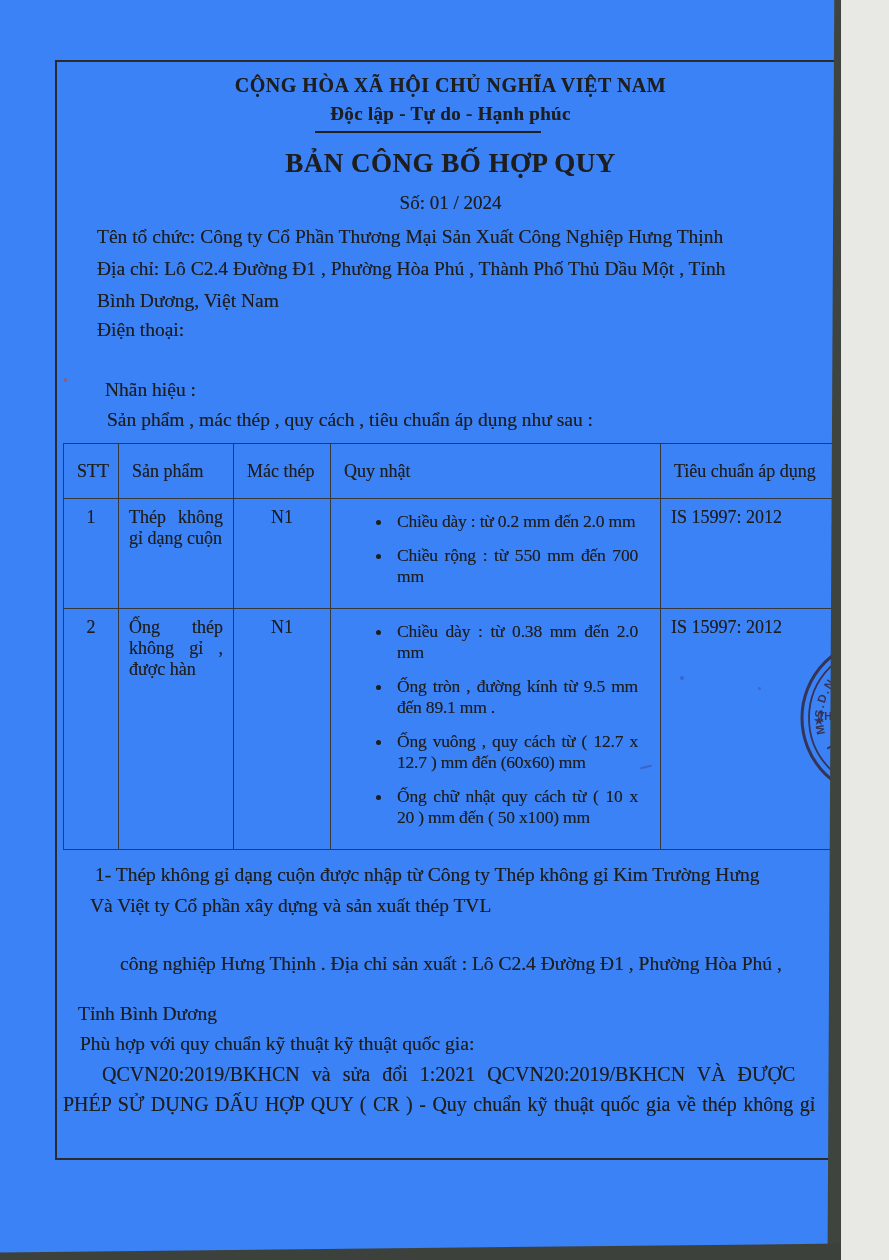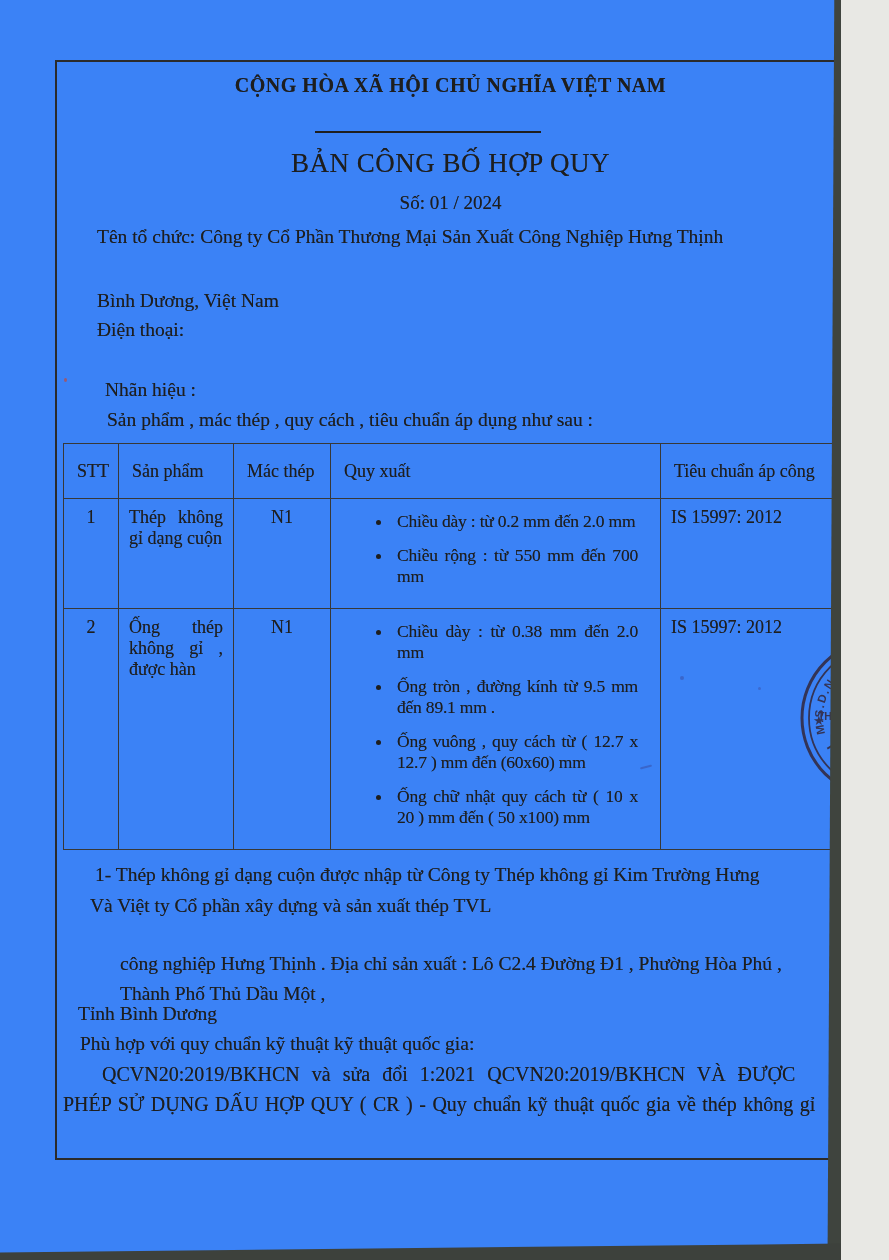--- a/index.html
+++ b/index.html
@@ -18,21 +18,21 @@
     left:55px;top:60px;
     width:787px;height:1096px;
     border:2px solid #2b2b2b;
   }
   .abs{position:absolute;}
   .ctr{left:0;width:100%;text-align:center;}
   .t{white-space:nowrap;text-shadow:0 0 .5px rgba(30,30,30,.6);}
   .nat-title{top:12px;font-size:20px;font-weight:bold;letter-spacing:.5px;}
   .motto{top:41px;font-size:19px;font-weight:bold;letter-spacing:.3px;}
   .motto-underline{top:69px;left:258px;width:226px;height:0;border-top:2px solid #1f1f1f;}
-  .doc-title{top:86px;font-size:27px;font-weight:normal;letter-spacing:.5px;}
+  .doc-title{top:86px;font-size:27px;font-weight:bold;letter-spacing:.5px;}
   .doc-number{top:130px;font-size:19px;}
   .body-line{font-size:19.5px;}
   .org{top:164px;left:40px;}
   .addr1{top:196px;left:40px;}
   .addr2{top:228px;left:40px;}
   .phone{top:257px;left:40px;}
   .product{top:287px;left:48px;}
   .brand{top:317px;left:48px;}
   .intro{top:347px;left:50px;}
   .bold{font-weight:bold;}
@@ -99,45 +99,47 @@
   .speck-blue3{left:640px;top:766px;width:12px;height:2px;border-radius:2px;background:#3a5fc0;opacity:.8;transform:rotate(-14deg);}
   .speck-red1{left:64px;top:378px;width:3px;height:4px;background:#c0493b;opacity:.7;}
 </style>
 </head>
 <body>
 
 <div class="page">
   <div class="frame">
 
     <div class="abs ctr t nat-title">CỘNG HÒA XÃ HỘI CHỦ NGHĨA VIỆT NAM</div>
+    <div class="abs ctr t motto">Độc lập - Tự do - Hạnh phúc</div>
     <div class="abs motto-underline"></div>
     <div class="abs ctr t doc-title">BẢN CÔNG BỐ HỢP QUY</div>
     <div class="abs ctr t doc-number">Số: 01 / 2024</div>
 
     <div class="abs t body-line org">Tên tổ chức: Công ty Cổ Phần Thương Mại Sản Xuất Công Nghiệp Hưng Thịnh</div>
+    <div class="abs t body-line addr1">Địa chỉ: Lô C2.4 Đường Đ1 , Phường Hòa Phú , Thành Phố Thủ Dầu Một , Tỉnh</div>
     <div class="abs t body-line addr2">Bình Dương, Việt Nam</div>
     <div class="abs t body-line phone">Điện thoại:</div>
     <div class="abs t body-line brand">Nhãn hiệu :</div>
     <div class="abs t body-line intro">Sản phẩm , mác thép , quy cách , tiêu chuẩn áp dụng như sau :</div>
 
     <table class="spec">
       <colgroup>
         <col style="width:55px">
           <col style="width:115px">
           <col style="width:97px">
           <col style="width:330px">
           <col style="width:178px">
       </colgroup>
       <tbody>
           <tr>
         <th class="c-stt">STT</th>
         <th>Sản phẩm</th>
         <th>Mác thép</th>
-        <th>Quy xuất</th>
-        <th>Tiêu chuẩn áp công</th>
+        <th>Quy nhật</th>
+        <th>Tiêu chuẩn áp dụng</th>
       </tr>
       <tr class="r1">
         <td class="c-stt">1</td>
         <td class="c-sp">Thép không gỉ dạng cuộn</td>
         <td class="c-mt">N1</td>
         <td>
           <ul class="qc">
             <li>Chiều dày : từ 0.2 mm đến 2.0 mm</li>
             <li>Chiều rộng : từ 550 mm đến 700 mm</li>
           </ul>
@@ -157,21 +159,20 @@
           </ul>
         </td>
         <td class="c-tc">IS 15997: 2012</td>
       </tr>
     </tbody>
       </table>
 
     <div class="abs t note n1a">1-  Thép không gỉ dạng cuộn được nhập từ Công ty Thép không gỉ Kim Trường Hưng</div>
     <div class="abs t note n1b">Và Việt ty Cổ phần xây dựng và sản xuất thép TVL</div>
     <div class="abs t note n2b">công nghiệp Hưng Thịnh . Địa chỉ sản xuất : Lô C2.4 Đường Đ1 , Phường Hòa Phú ,</div>
-    <div class="abs t note n2c">Thành Phố Thủ Dầu Một ,</div>
     <div class="abs t note prov">Tỉnh Bình Dương</div>
     <div class="abs t note confi">Phù hợp với quy chuẩn kỹ thuật kỹ thuật quốc gia:</div>
     <div class="abs t note confa">QCVN20:2019/BKHCN và sửa đổi 1:2021 QCVN20:2019/BKHCN VÀ ĐƯỢC</div>
     <div class="abs t note confb">PHÉP SỬ DỤNG DẤU HỢP QUY ( CR ) -  Quy chuẩn kỹ thuật quốc gia về thép không gỉ</div>
   </div>
 
   <svg class="stamp" width="170" height="170" viewBox="0 0 170 170">
     <g fill="none" stroke="#d8584b">
       <circle cx="85" cy="85" r="79" stroke-width="3"></circle>
       <circle cx="85" cy="85" r="72" stroke-width="1.8"></circle>

